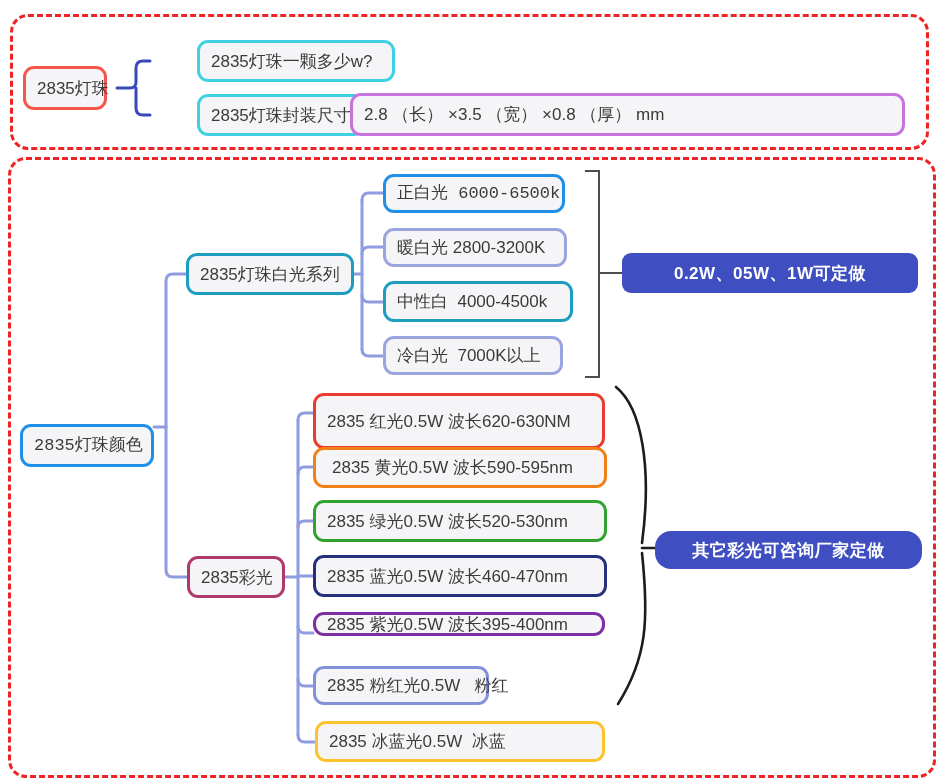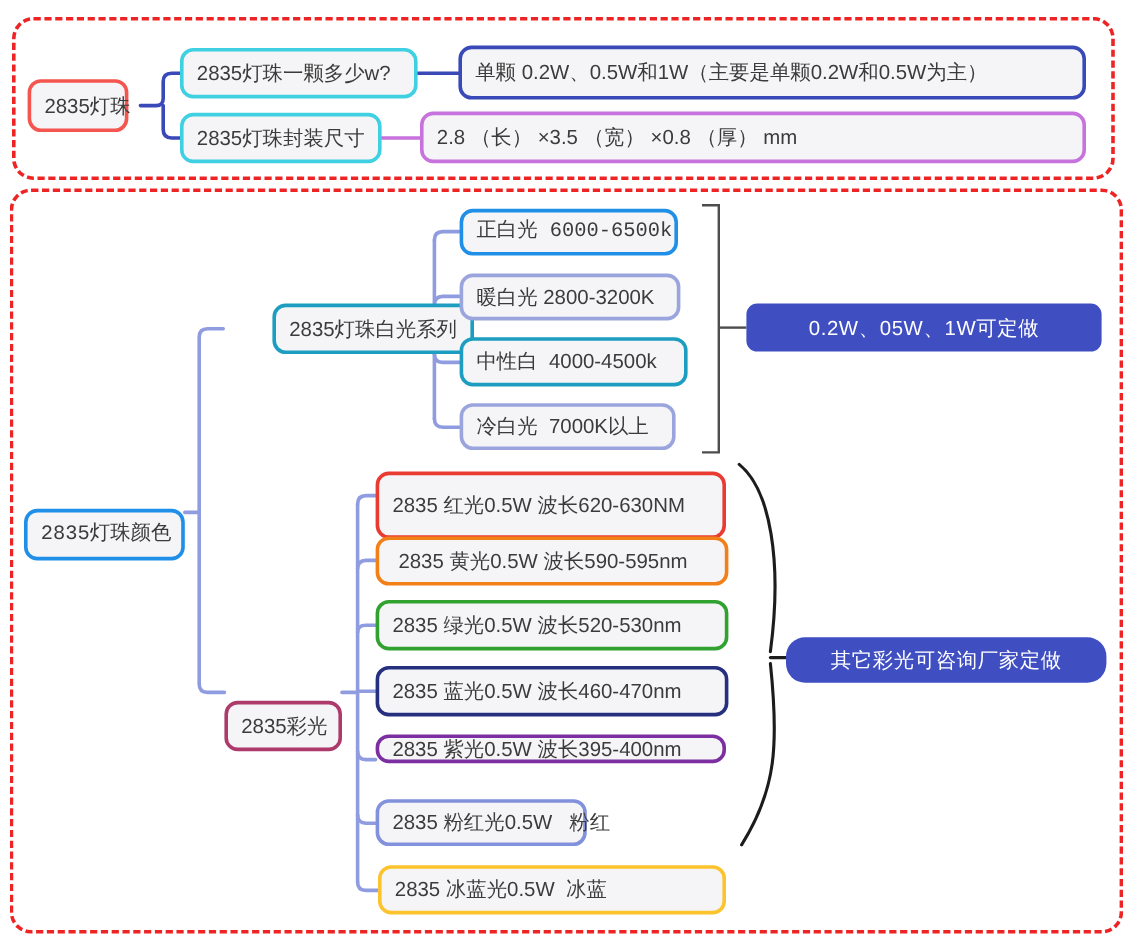--- a/index.html
+++ b/index.html
@@ -11,32 +11,32 @@
   #sec-top{left:10px;top:14px;width:913px;height:130px;}
   #sec-bottom{left:8px;top:157px;width:922px;height:615px;}
   svg.wires{position:absolute;left:0;top:0;pointer-events:none;}
   .node{
     position:absolute;display:flex;align-items:center;
     background:#f5f5f7;border:3px solid #999;border-radius:11px;
     padding:0 11px;font-size:17px;line-height:1;white-space:pre;box-sizing:border-box;
   }
   .badge{
     position:absolute;display:flex;align-items:center;justify-content:center;
-    background:#3f4ec0;color:#ffffff;font-weight:400;font-size:17px;
+    background:#3f4ec0;color:#ffffff;font-weight:700;font-size:17px;
     border-radius:9px;white-space:pre;box-sizing:border-box;letter-spacing:.5px;
   }
   
   .bd-coral{border-color:#f4554e;}
-  .bd-cyan{border-color:#3fd0e2;}
+  .bd-cyan{border-color:#3fd0e2;margin-left:47px;}
   .bd-navy{border-color:#3a49b8;}
   .bd-orchid{border-color:#c873dd;}
   .bd-blue{border-color:#1f8fe8;font-family:Liberation Mono, monospace;}
   .bd-teal{border-color:#1d9dc0;}
   .bd-lav{border-color:#9aa5de;}
-  .bd-magenta{border-color:#ad3a6b;margin-top:28px;}
+  .bd-magenta{border-color:#ad3a6b;}
   .bd-red{border-color:#ea3b33;}
   .bd-orange{border-color:#f28019;padding-left:16px;}
   .bd-green{border-color:#31a22f;}
   .bd-darknavy{border-color:#27307f;}
   .bd-violet{border-color:#7c2fa0;}
   .bd-peri{border-color:#8291dc;}
   .bd-yellow{border-color:#fcc32d;}
 </style>
 </head>
 <body>
@@ -92,37 +92,34 @@
   </svg>
 
   <div class="node bd-coral" style="left:23px;top:66px;width:84px;height:44px;">
     <span>2835灯珠</span>
   </div>
 
   <div class="node bd-cyan" style="left:150px;top:40px;width:198px;height:42px;">
     <span>2835灯珠一颗多少w?</span>
   </div>
 
-  <div class="node bd-navy" style="left:382px;top:38px;width:523px;height:45px;">
-    <span>单颗 0.2W、0.5W和1W（主要是单颗0.2W和0.5W为主）</span>
-  </div>
 
   <div class="node bd-cyan" style="left:150px;top:94px;width:168px;height:42px;">
     <span>2835灯珠封装尺寸</span>
   </div>
 
   <div class="node bd-orchid" style="left:350px;top:93px;width:555px;height:43px;">
     <span>2.8 （长） ×3.5 （宽） ×0.8 （厚） mm</span>
   </div>
 
   <div class="node bd-blue" style="left:20px;top:424px;width:134px;height:43px;">
     <span>2835灯珠颜色</span>
   </div>
 
-  <div class="node bd-teal" style="left:186px;top:253px;width:168px;height:42px;margin-left:41px;">
+  <div class="node bd-teal" style="left:186px;top:253px;width:168px;height:42px;">
     <span>2835灯珠白光系列</span>
   </div>
 
   <div class="node bd-magenta" style="left:187px;top:556px;width:98px;height:42px;">
     <span>2835彩光</span>
   </div>
 
   <div class="node bd-blue" style="left:383px;top:174px;width:182px;height:39px;">
     <span>正白光 6000-6500k</span>
   </div>

